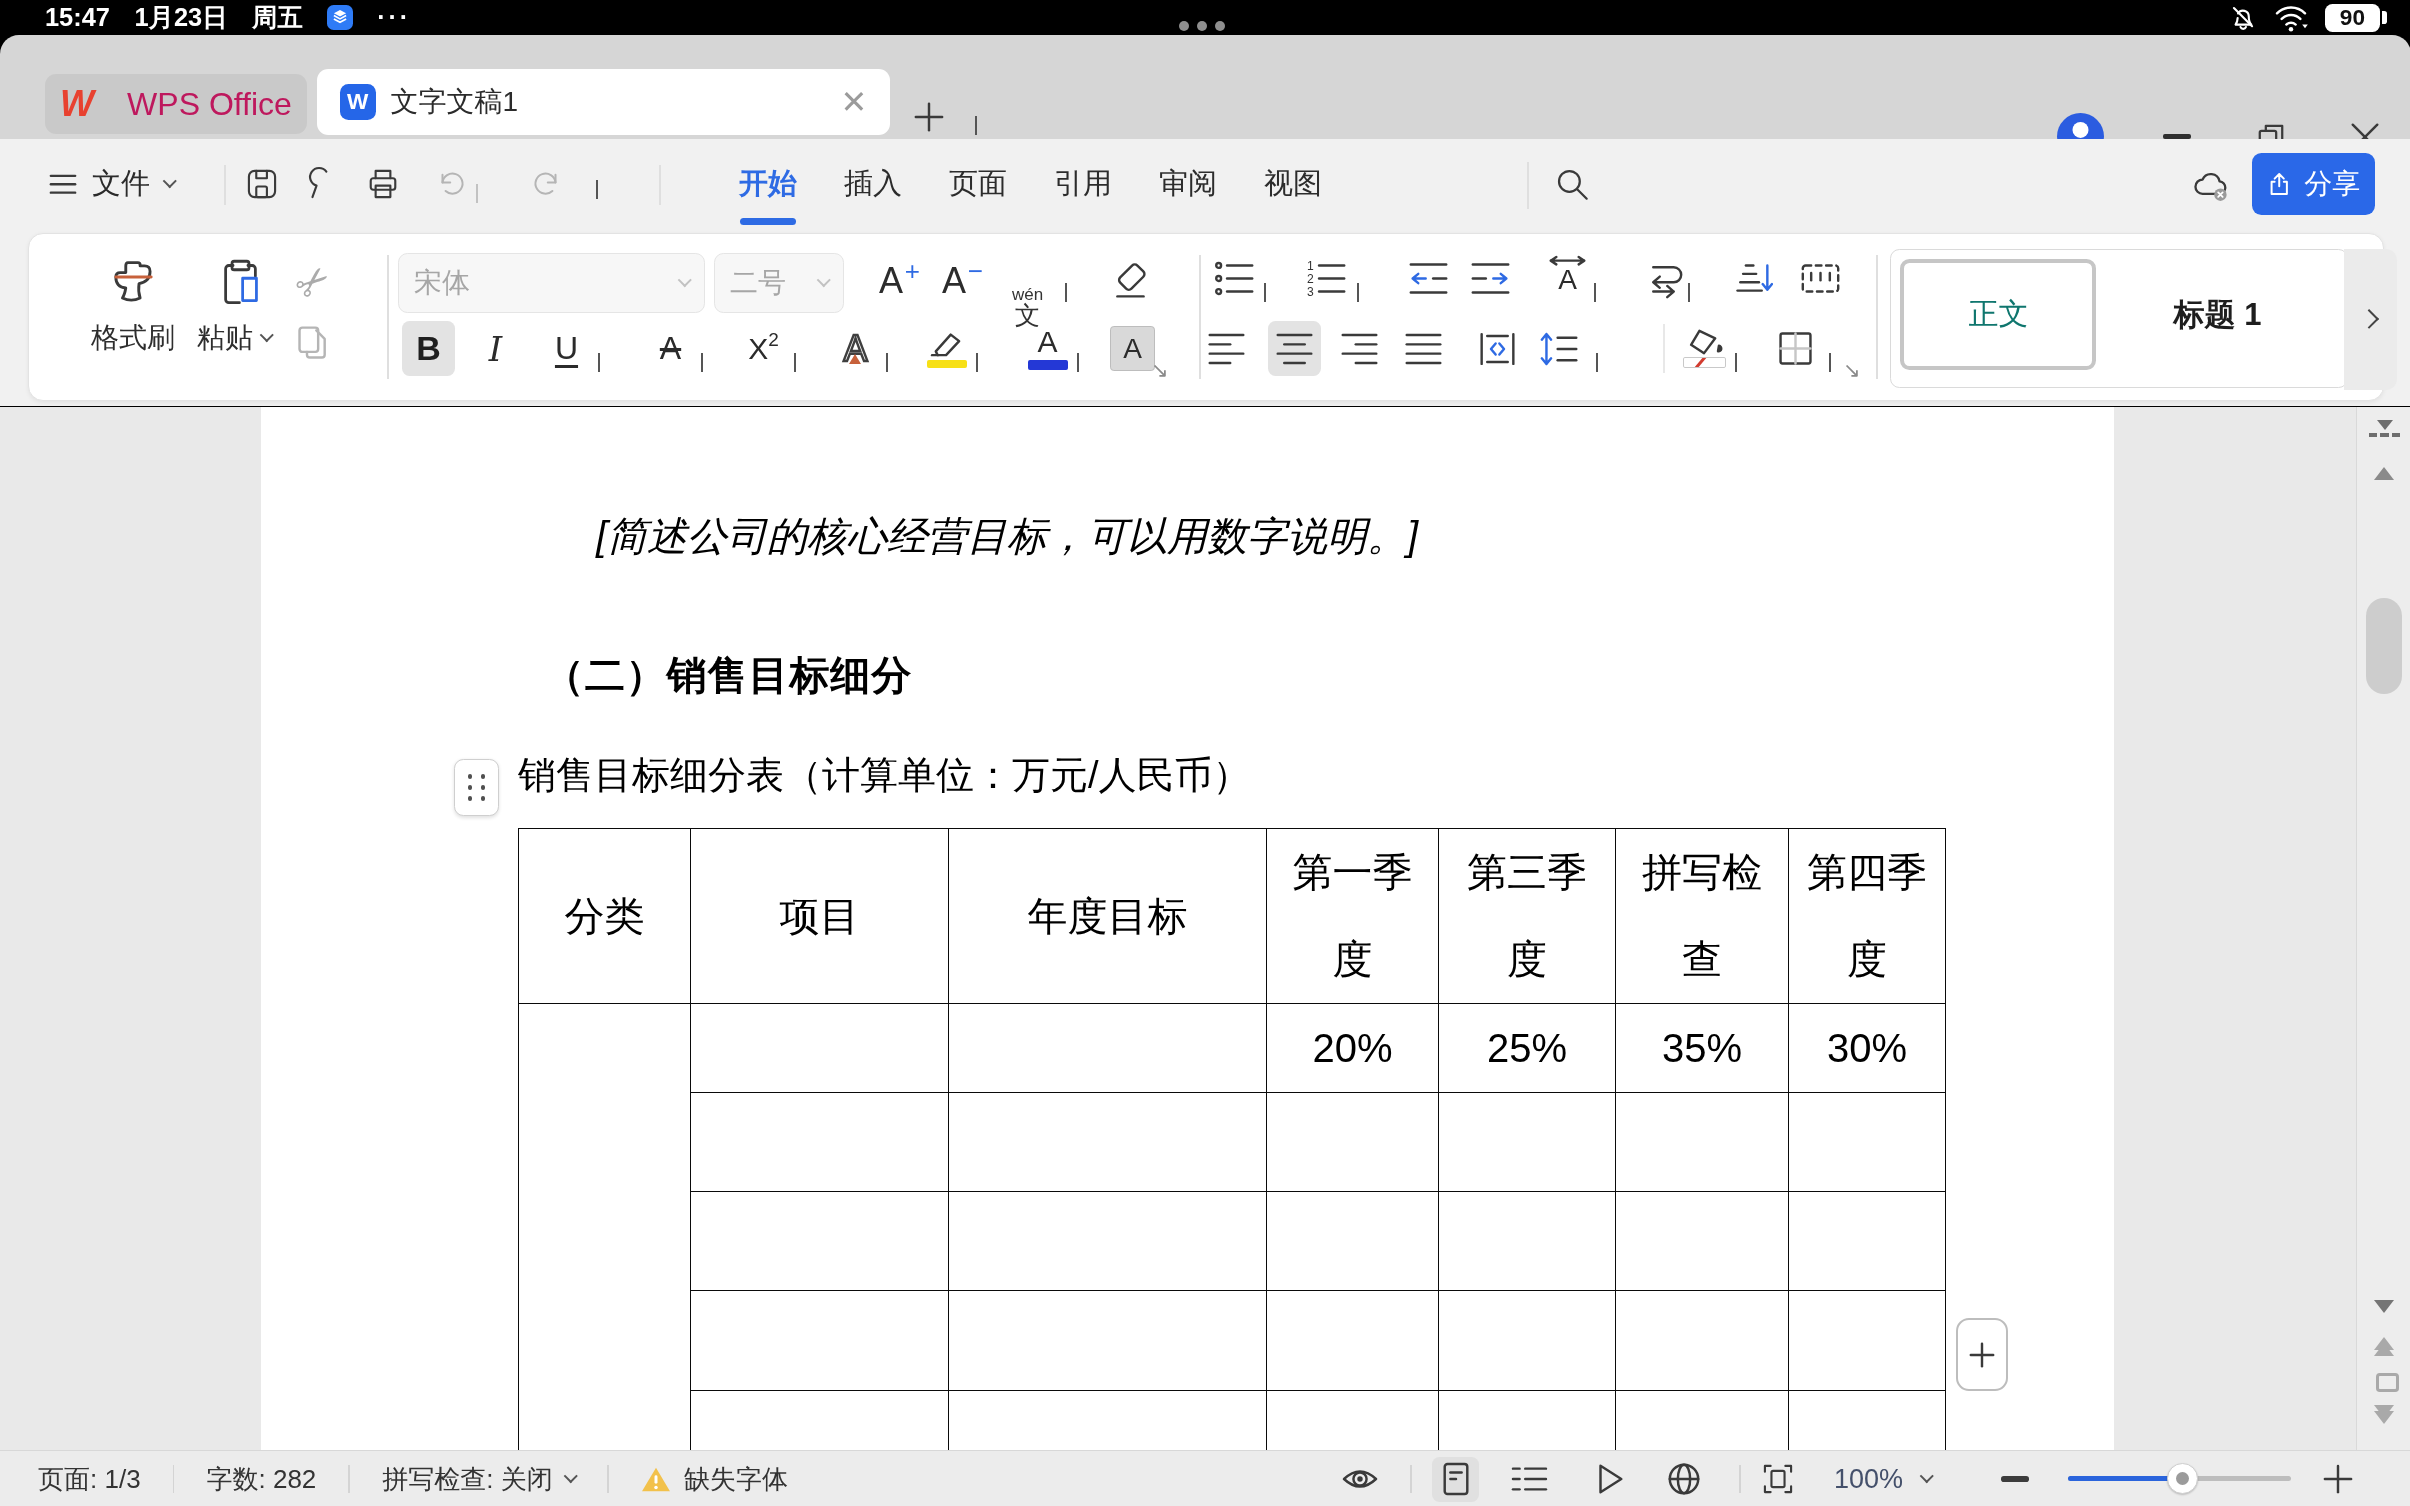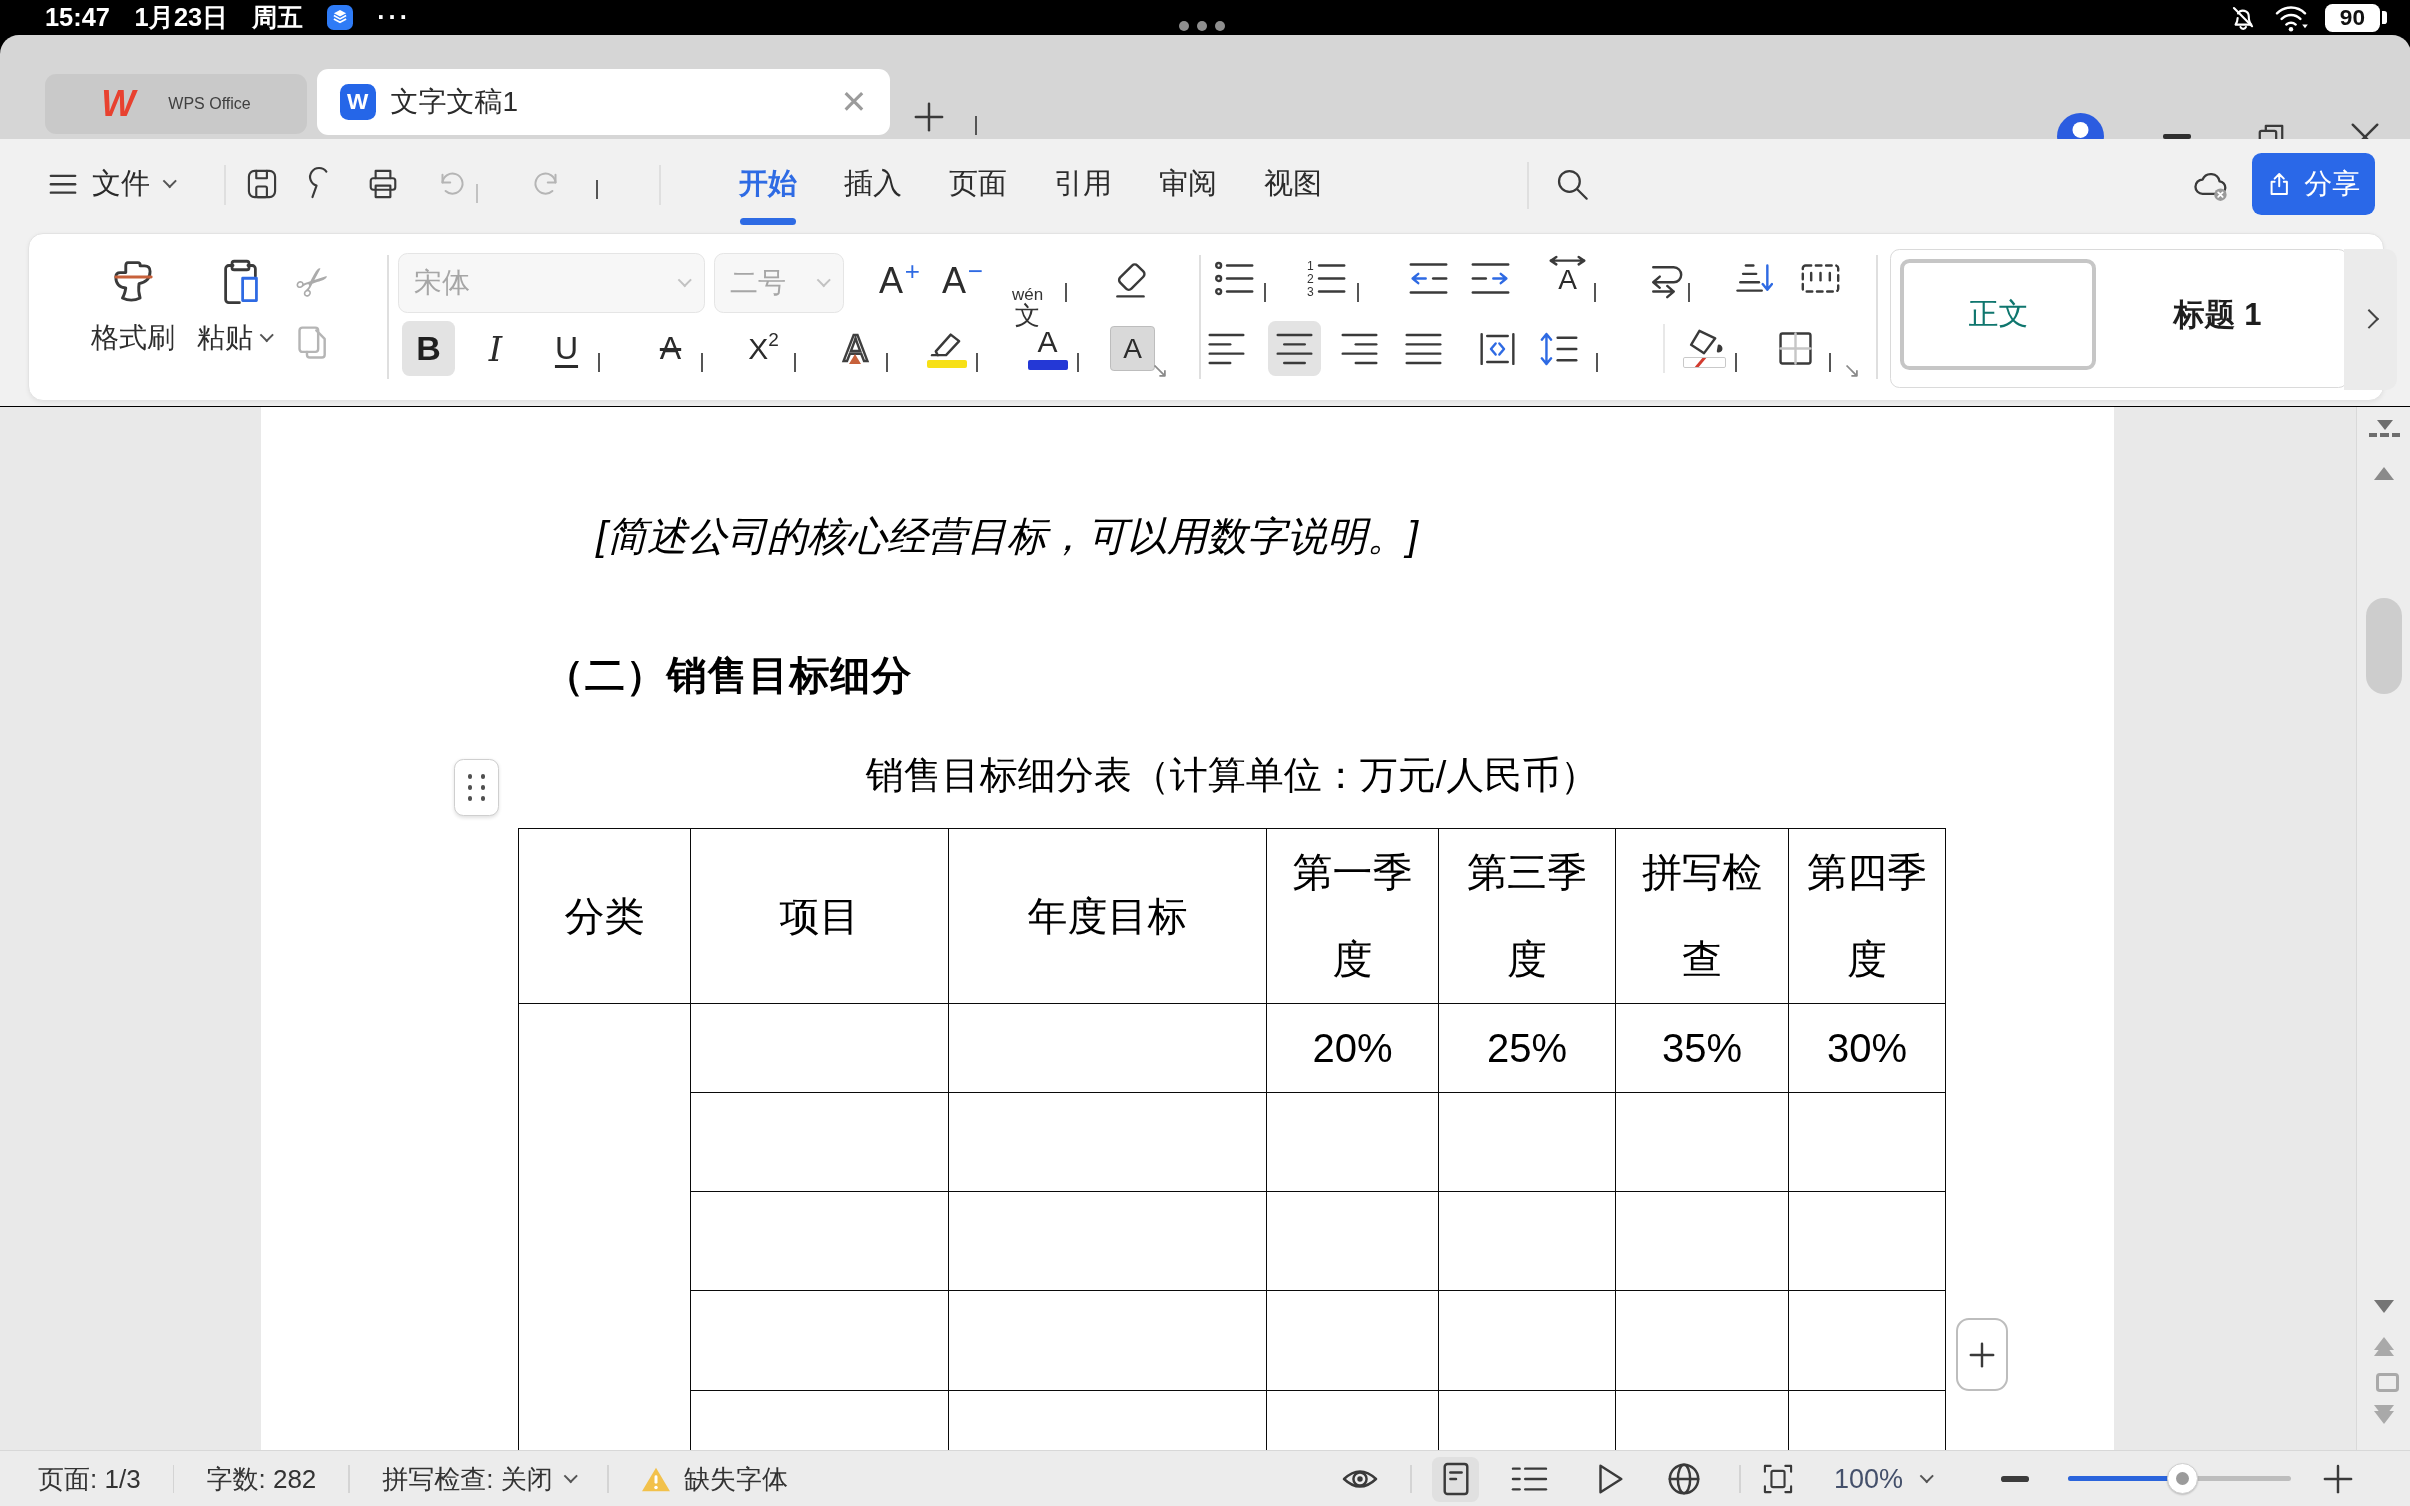--- a/index.html
+++ b/index.html
@@ -98,21 +98,21 @@
           <span style="font-size:22.6px;font-weight:700;color:#111;">90</span>
         </span>
         <span style="width:4.7px;height:12.2px;background:#fff;border-radius:0 2.8px 2.8px 0;"></span>
       </span>
     </div>
   </div>
 
   <div class="abs" id="tabbar">
     <div class="abs fx ctr" style="left:45px;top:39px;width:262px;height:60px;background:#c9c9c9;border-radius:11.3px;gap:13px;">
       <span style="font-size:36px;font-weight:800;font-style:italic;color:#e8412f;line-height:1;">W</span>
-      <span style="font-size:16px;color:#404040;margin-left:20px;">WPS Office</span>
+      <span style="font-size:32px;color:#be185d;margin-left:20px;">WPS Office</span>
     </div>
     <div class="abs fx" style="left:317px;top:34px;width:573px;height:66px;background:#fff;border-radius:11.3px;padding:0 22.6px;box-sizing:border-box;">
       <span class="ctr" style="width:36px;height:36px;background:#2566e8;border-radius:8.5px;margin-right:15px;">
         <span style="color:#fff;font-size:22.6px;font-weight:700;">W</span>
       </span>
       <span style="font-size:28px;color:#2b2b2b;">文字文稿1</span>
       <span style="margin-left:auto;font-size:32px;color:#9b9b9b;font-weight:300;">✕</span>
     </div>
     <div class="abs ctr" style="left:902px;top:55px;width:53px;height:53px;">
       <svg width="32" height="32" viewBox="0 0 34 34" class="ic" stroke-width="3">
@@ -490,21 +490,21 @@
     </div>
   </div>
 
   <div class="abs" id="docarea">
     <div class="abs" id="page"></div>
 
     <div class="abs" style="left:596px;top:102px;font-size:40px;font-style:italic;font-weight:500;color:#000;">[简述公司的核心经营目标，可以用数字说明。]</div>
 
     <div class="abs" style="left:544px;top:241px;font-size:40px;font-weight:700;color:#000;letter-spacing:0.9px;">（二）销售目标细分</div>
 
-    <div class="abs" style="left:518px;top:343px;width:1428px;text-align:center;font-size:38px;color:#000;">销售目标细分表（计算单位：万元/人民币）</div>
+    <div class="abs" style="left:518px;top:343px;width:1428px;text-align:left;font-size:38px;color:#000;">销售目标细分表（计算单位：万元/人民币）</div>
 
     <div class="abs ctr" style="left:454px;top:352px;width:43px;height:55px;background:#fff;border:1.9px solid #cfcfcf;border-radius:9.4px;box-shadow:0 1.9px 3.8px rgba(0,0,0,.12);">
       <span style="display:grid;grid-template-columns:4.7px 4.7px;gap:6.6px 8.5px;">
         <span style="width:4.7px;height:4.7px;background:#4f4f4f;border-radius:50%;"></span>
           <span style="width:4.7px;height:4.7px;background:#4f4f4f;border-radius:50%;"></span>
         <span style="width:4.7px;height:4.7px;background:#4f4f4f;border-radius:50%;"></span>
           <span style="width:4.7px;height:4.7px;background:#4f4f4f;border-radius:50%;"></span>
         <span style="width:4.7px;height:4.7px;background:#4f4f4f;border-radius:50%;"></span>
           <span style="width:4.7px;height:4.7px;background:#4f4f4f;border-radius:50%;"></span>
       </span>

